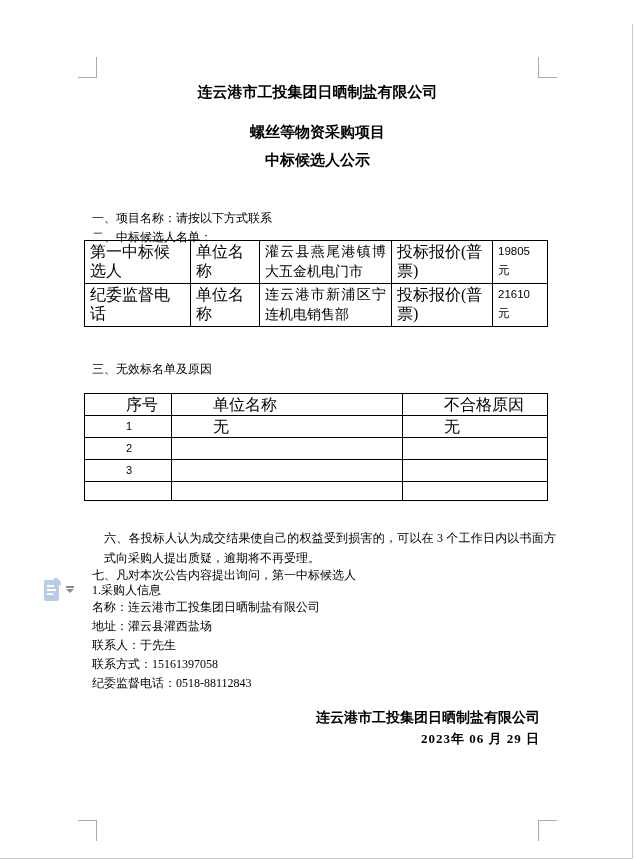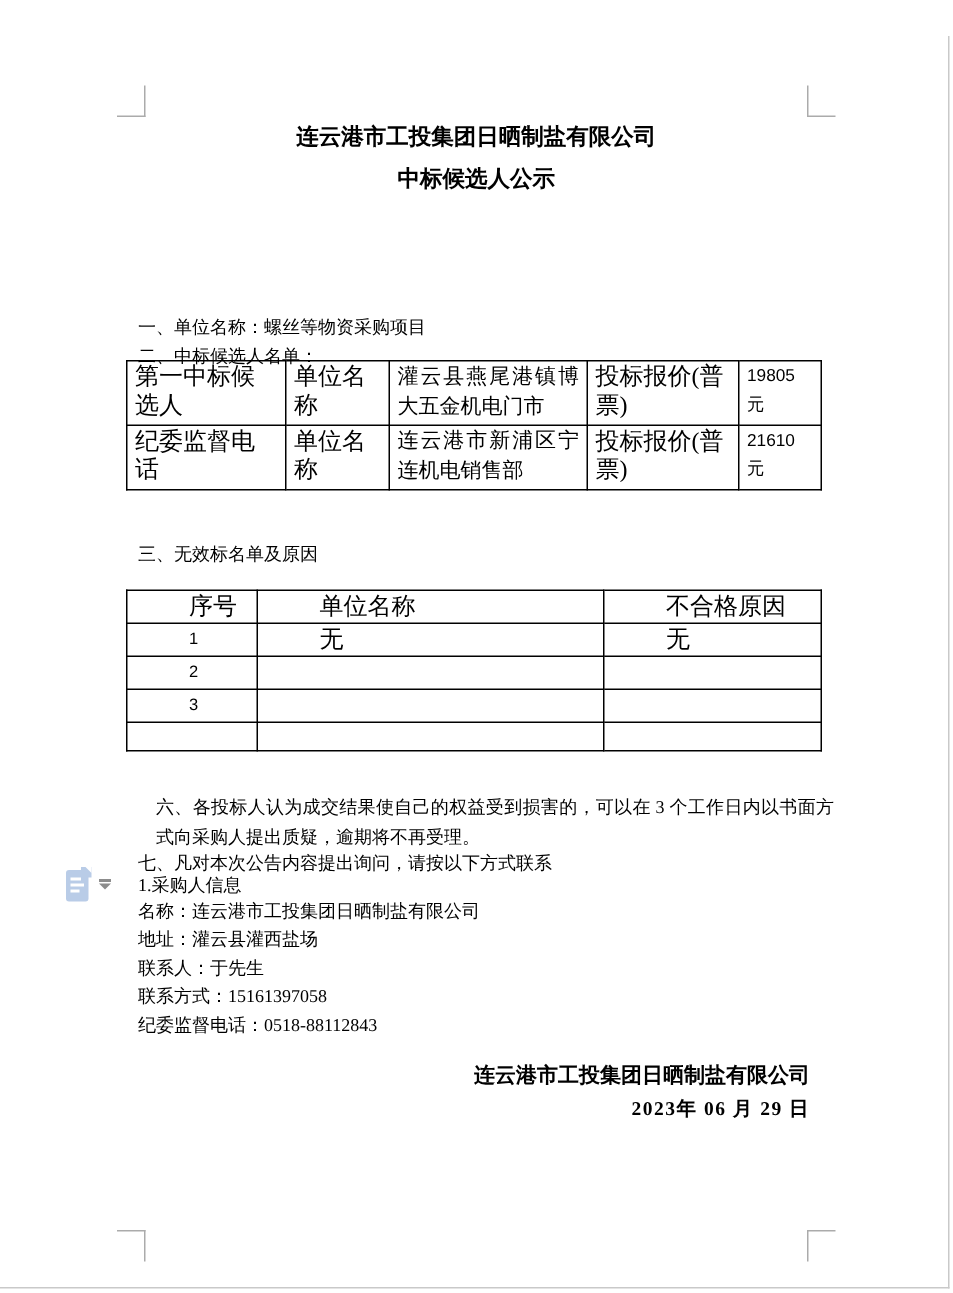--- a/index.html
+++ b/index.html
@@ -82,24 +82,25 @@
   <div class="page-edge-right"></div>
   <div class="page-edge-bottom"></div>
 
   <div class="crop tl"></div>
   <div class="crop tr"></div>
   <div class="crop bl"></div>
   <div class="crop br"></div>
 
   <div class="titles">
     <p class="title t1">连云港市工投集团日晒制盐有限公司</p>
+    <p class="title t2">螺丝等物资采购项目</p>
     <p class="title t3">中标候选人公示</p>
   </div>
 
-  <div class="abs body-text p1">一、单位名称：螺丝等物资采购项目</div>
+  <div class="abs body-text p1">一、项目名称：请按以下方式联系</div>
   <div class="abs body-text p2">二、中标候选人名单：</div>
 
   <table class="tbl tbl1">
     <tbody>
         <tr>
       <td class="c1">第一中标候选人</td>
       <td class="c2">单位名称</td>
       <td class="c3 unit">灌云县燕尾港镇博大五金机电门市</td>
       <td class="c4">投标报价(普票)</td>
       <td class="price">19805 元</td>
@@ -140,21 +141,21 @@
     </tr>
     <tr>
       <td class="c1 num"></td>
       <td class="c2"></td>
       <td></td>
     </tr>
   </tbody>
     </table>
 
   <div class="abs body-text s6">六、各投标人认为成交结果使自己的权益受到损害的，可以在 3 个工作日内以书面方式向采购人提出质疑，逾期将不再受理。</div>
-  <div class="abs body-text s7">七、凡对本次公告内容提出询问，请按以下方式联系</div>
+  <div class="abs body-text s7">七、凡对本次公告内容提出询问，第一中标候选人</div>
 
   <div class="abs body-text buyer-head">1.采购人信息</div>
   <div class="abs body-text buyer-lines">
     <div>名称：连云港市工投集团日晒制盐有限公司</div>
     <div>地址：灌云县灌西盐场</div>
     <div>联系人：于先生</div>
     <div>联系方式：15161397058</div>
     <div>纪委监督电话：0518-88112843</div>
   </div>
 

